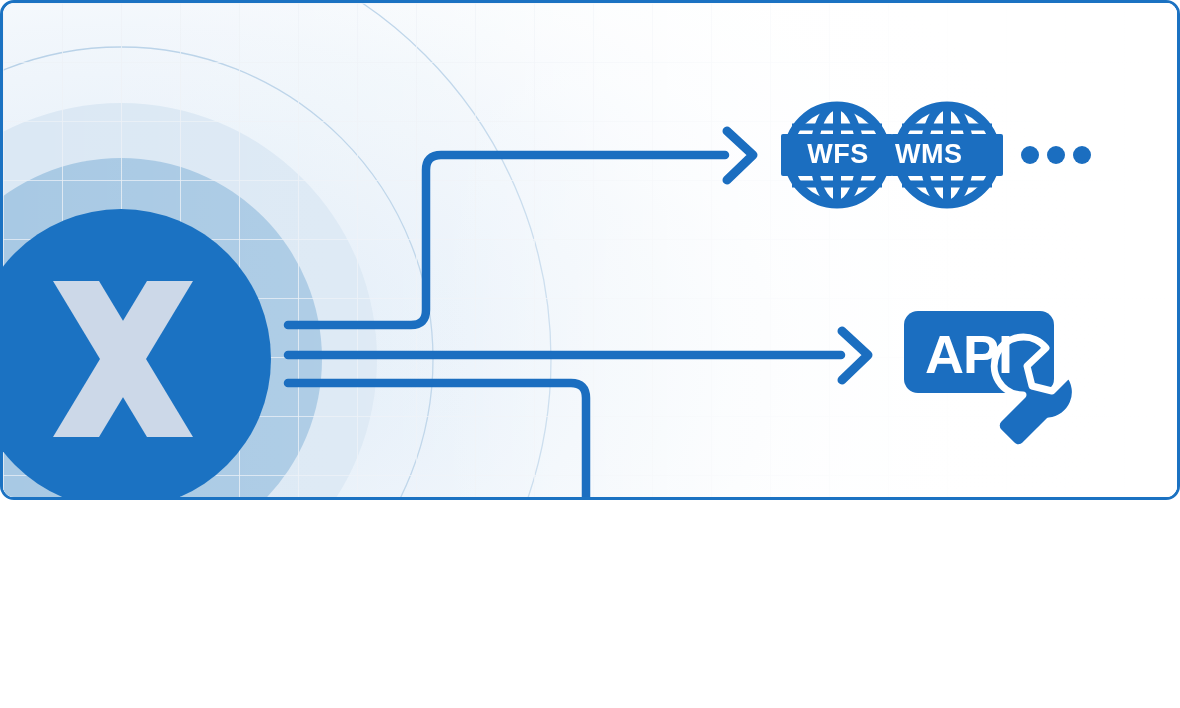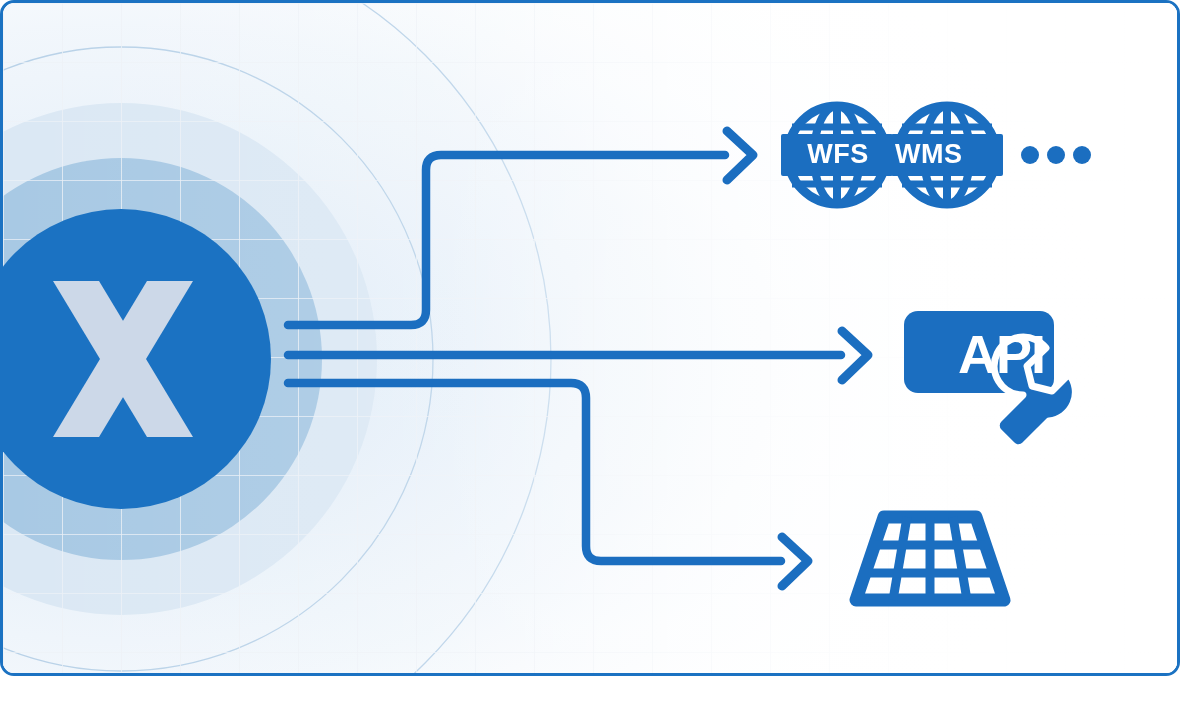--- a/index.html
+++ b/index.html
@@ -5,21 +5,21 @@
 <style>
   html, body {
     margin: 0;
     padding: 0;
     background: #ffffff;
     font-family: "Liberation Sans", sans-serif;
   }
   #stage {
     position: relative;
     width: 1180px;
-    height: 676px;
+    height: 500px;
     overflow: hidden;
     background: #ffffff;
   }
   #frame {
     position: absolute;
     inset: 0;
     border-radius: 14px;
     border: 3px solid #1b72c2;
     box-sizing: border-box;
     overflow: hidden;
@@ -53,21 +53,21 @@
     left: 892px;
     top: 136px;
     width: 106px;
     text-align: left;
     font-size: 27px;
   }
   #api-label {
     left: 900px;
     top: 320px;
     width: 120px;
-    text-align: right;
+    text-align: left;
     padding-left: 22px;
     font-size: 54px;
     letter-spacing: -1px;
   }
 </style>
 </head>
 <body>
 
 <div id="stage">
   <div id="frame">

